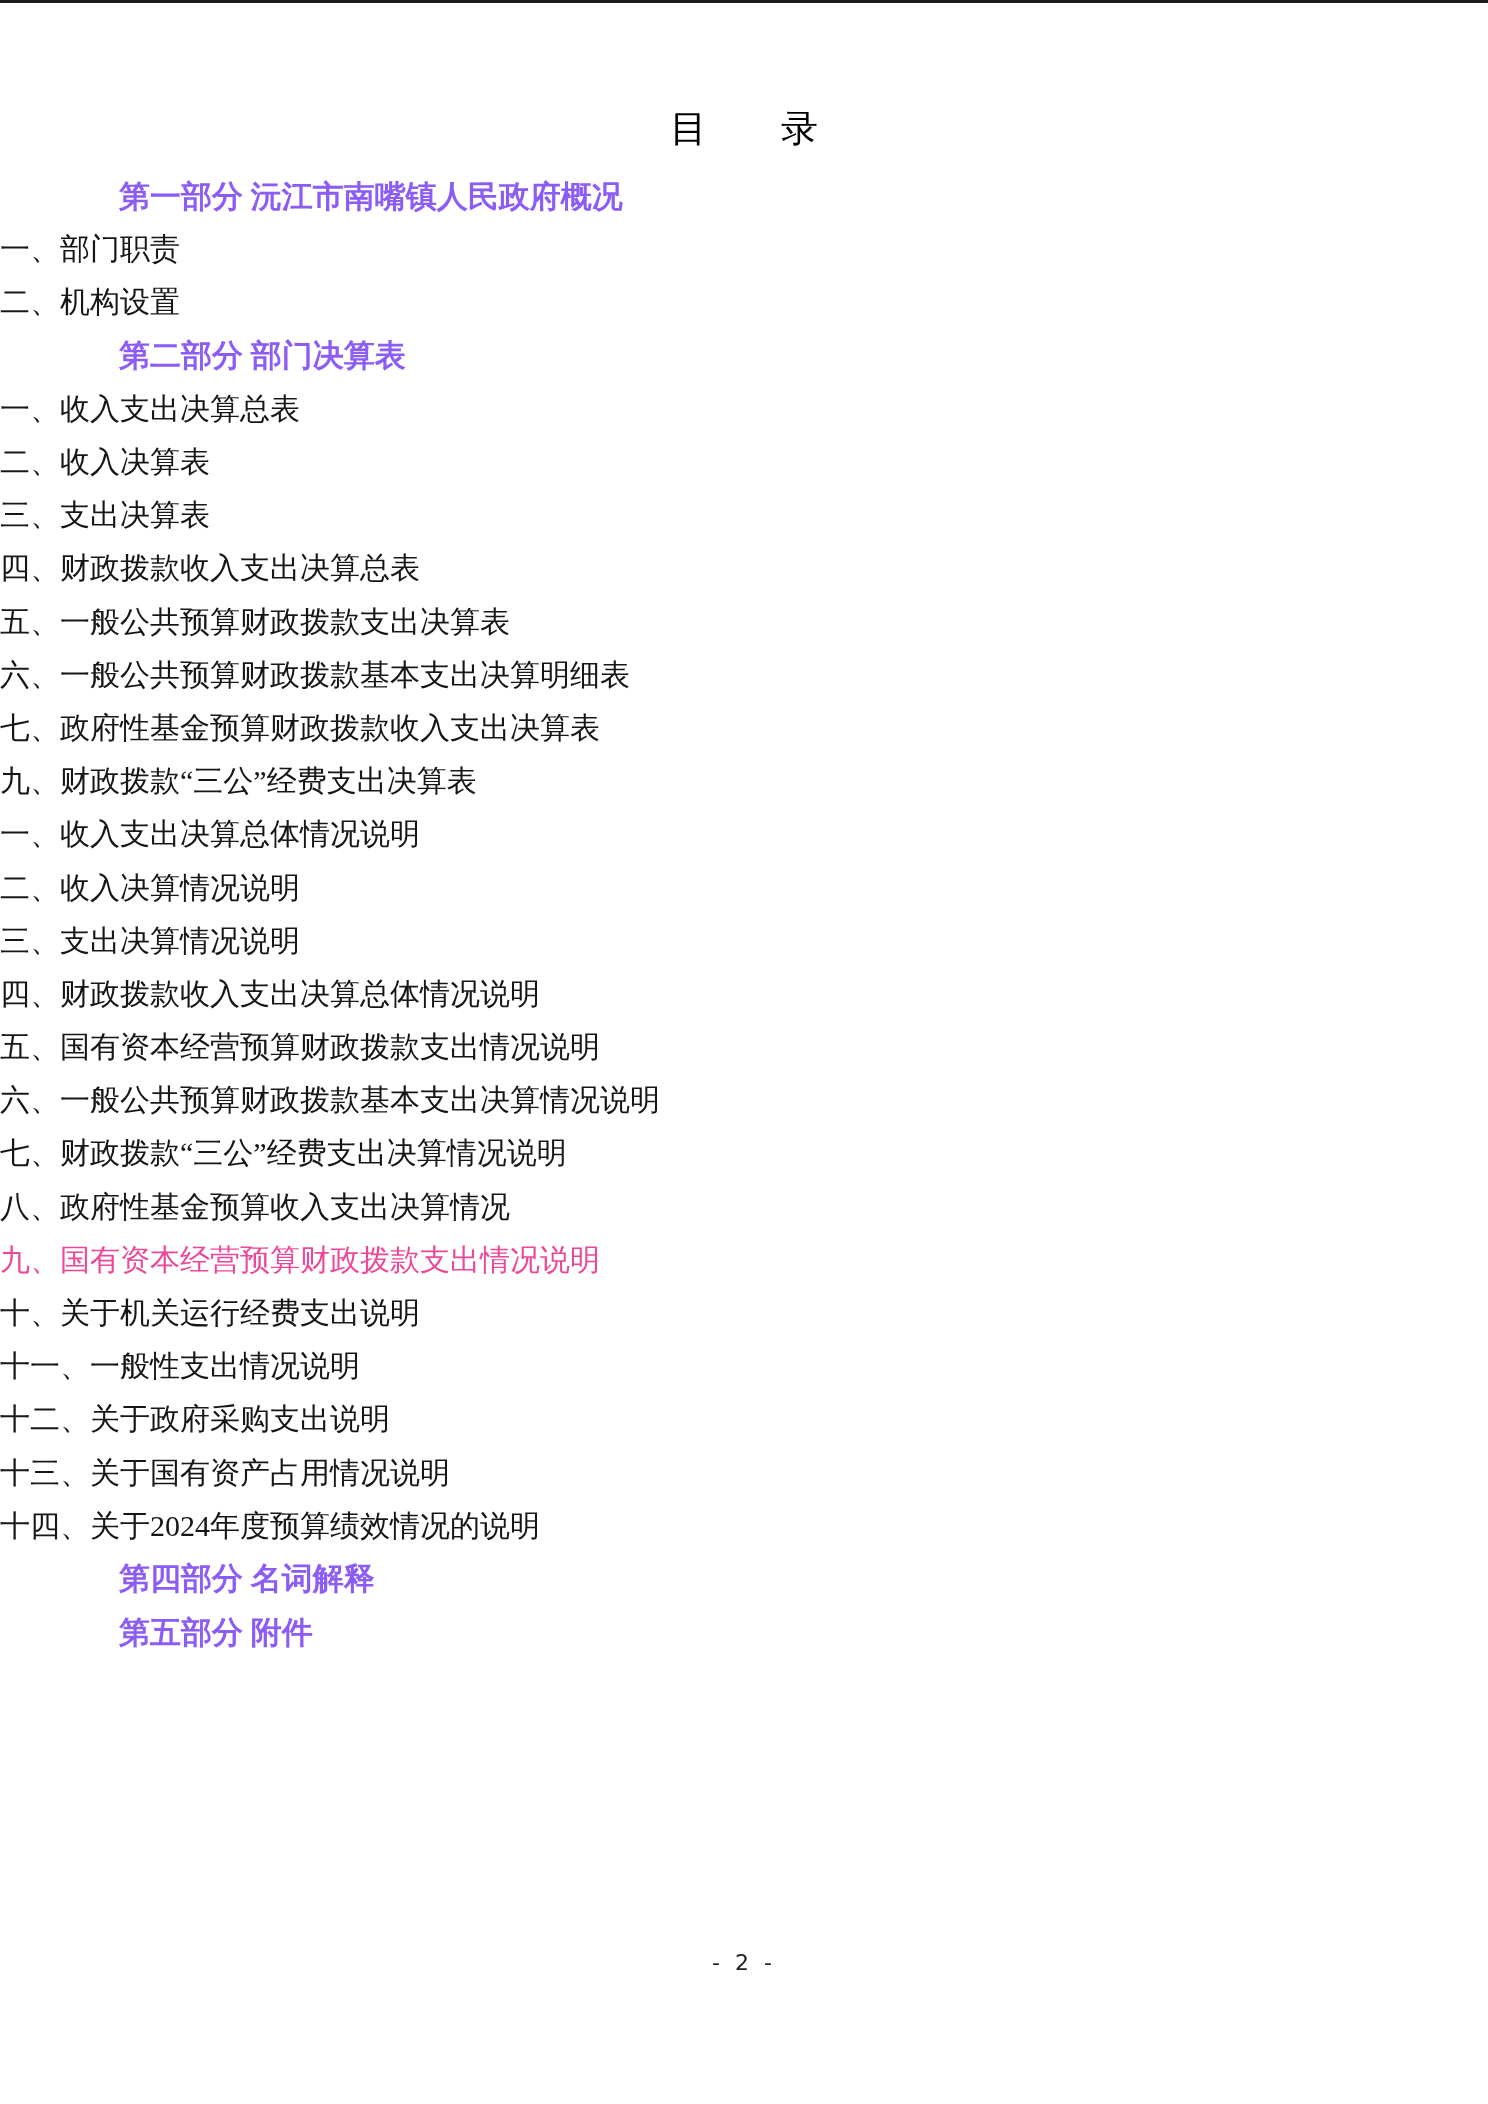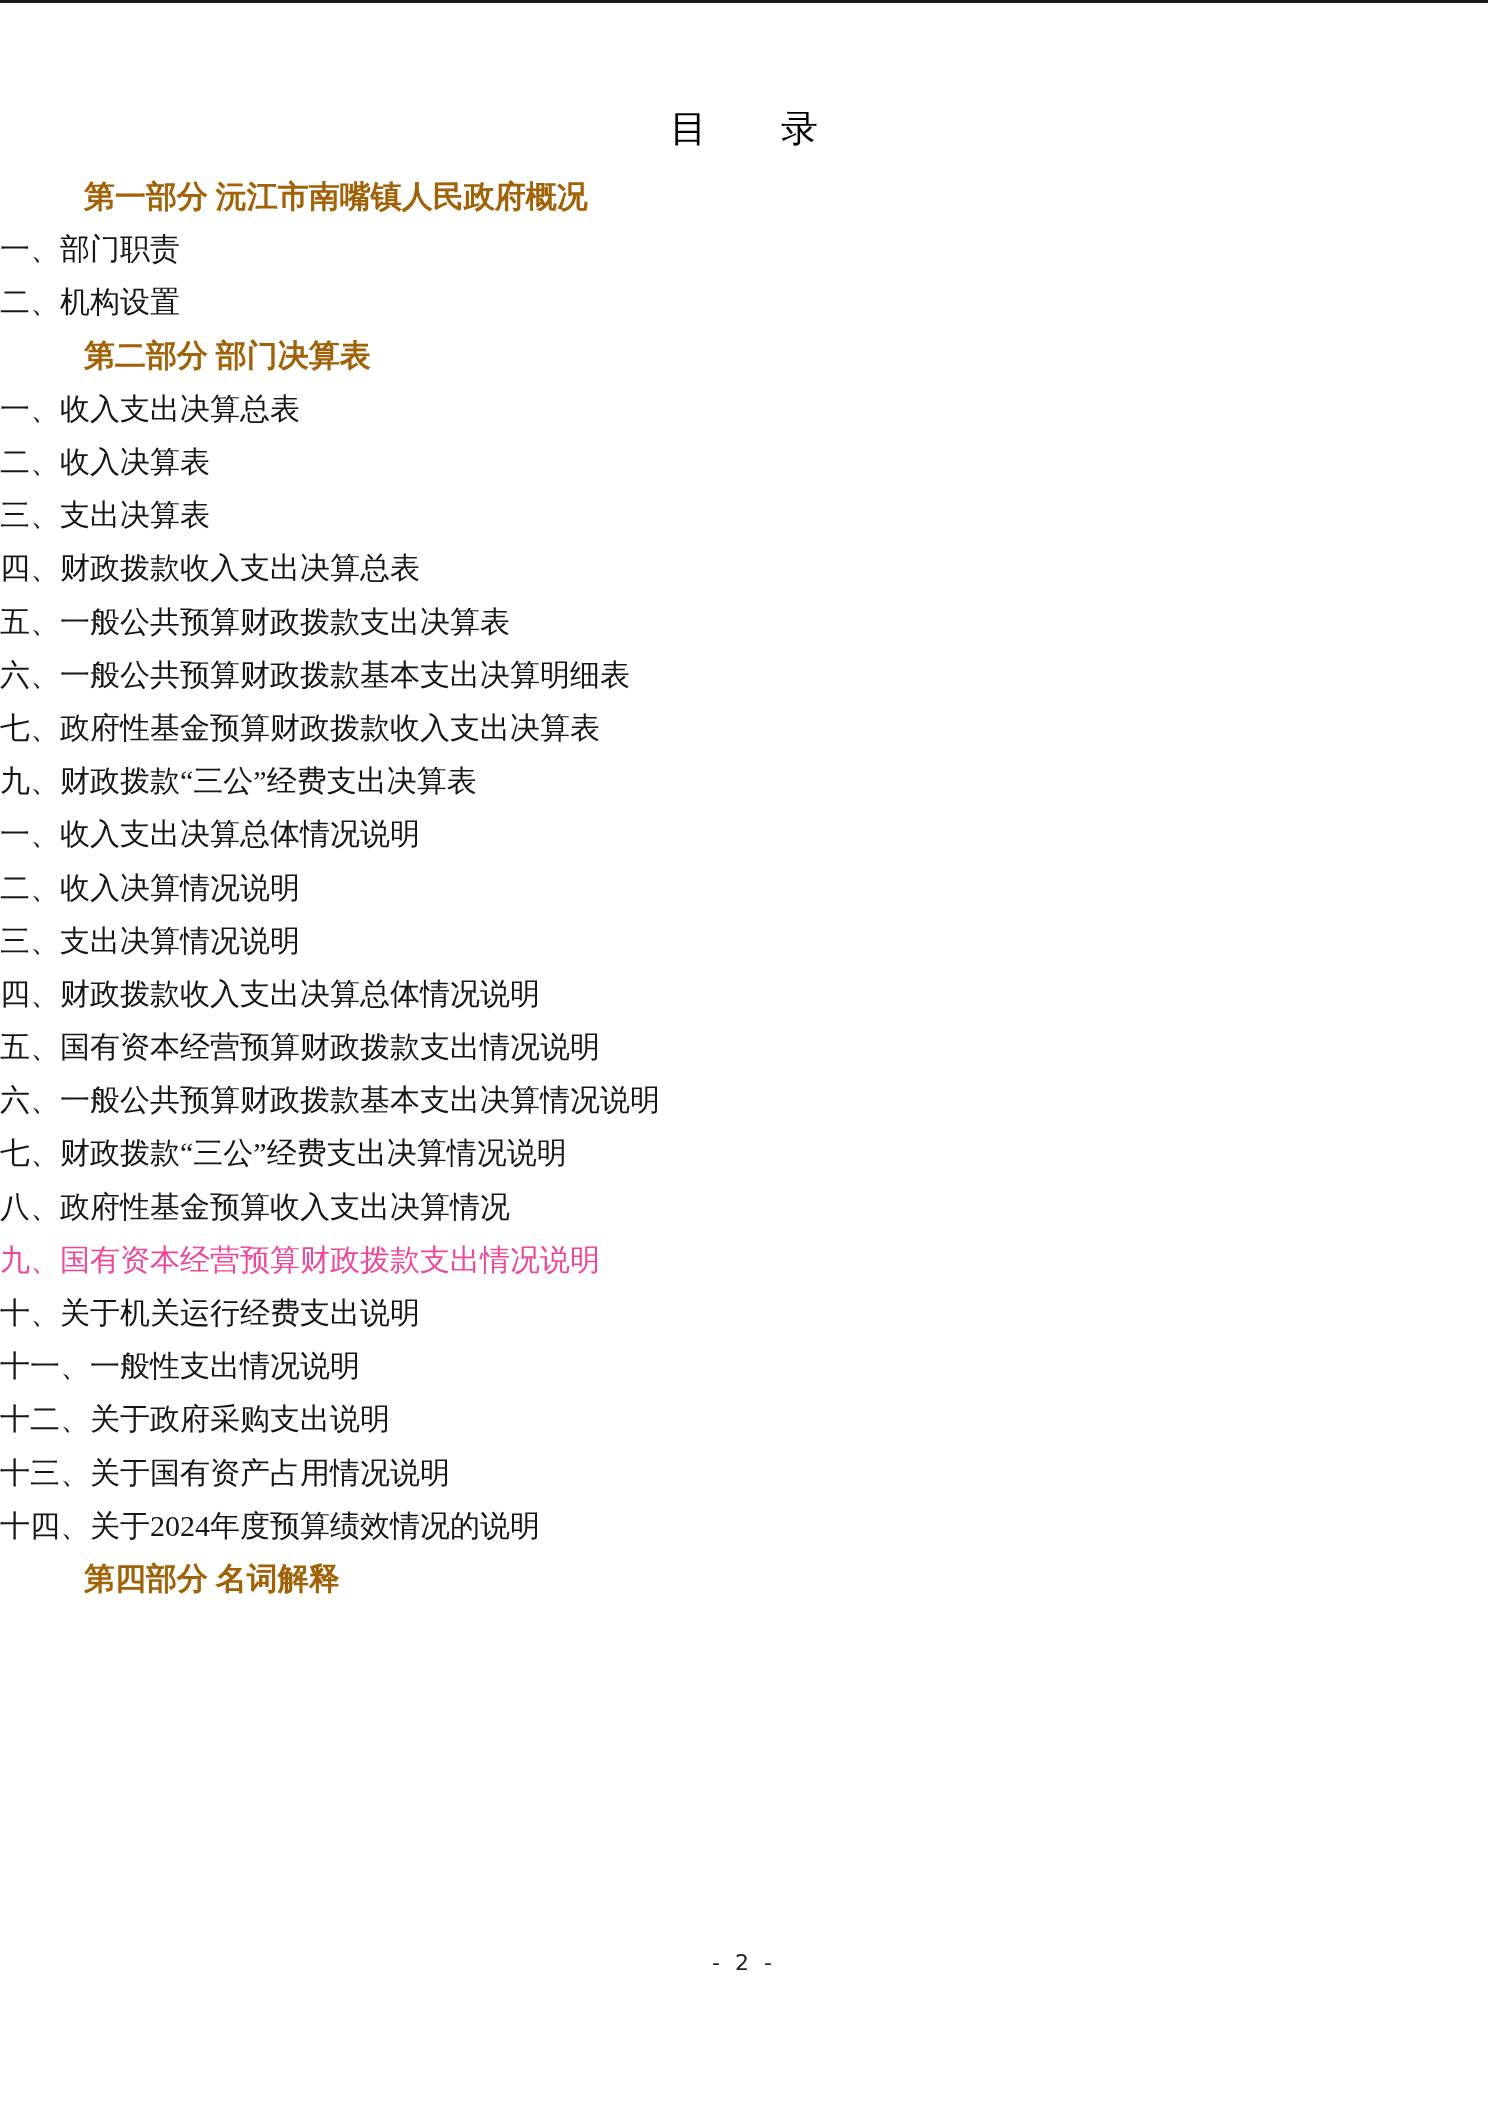--- a/index.html
+++ b/index.html
@@ -42,23 +42,23 @@
   }
   .toc-line {
     height: 53.2px;
     display: flex;
     align-items: center;
     font-size: 30px;
     white-space: pre;
     color: #161616;
   }
   .toc-line.l1 {
-    padding-left: 84px;
+    padding-left: 119px;
     font-weight: 700;
-    color: #a16207;
+    color: #8b5cf6;
     font-size: 31px;
   }
   .toc-line.l2 {
     font-weight: 400;
   }
   .toc-line.muted {
     color: #ec4899;
   }
   .page-footer {
     position: absolute;
@@ -100,15 +100,16 @@
     <div class="toc-line l2">六、一般公共预算财政拨款基本支出决算情况说明</div>
     <div class="toc-line l2">七、财政拨款“三公”经费支出决算情况说明</div>
     <div class="toc-line l2">八、政府性基金预算收入支出决算情况</div>
     <div class="toc-line l2 muted">九、国有资本经营预算财政拨款支出情况说明</div>
     <div class="toc-line l2">十、关于机关运行经费支出说明</div>
     <div class="toc-line l2">十一、一般性支出情况说明</div>
     <div class="toc-line l2">十二、关于政府采购支出说明</div>
     <div class="toc-line l2">十三、关于国有资产占用情况说明</div>
     <div class="toc-line l2">十四、关于2024年度预算绩效情况的说明</div>
     <div class="toc-line l1">第四部分 名词解释</div>
+    <div class="toc-line l1">第五部分 附件</div>
   </div>
 
 <div class="page-footer">- 2 -</div>
 
 </body></html>

